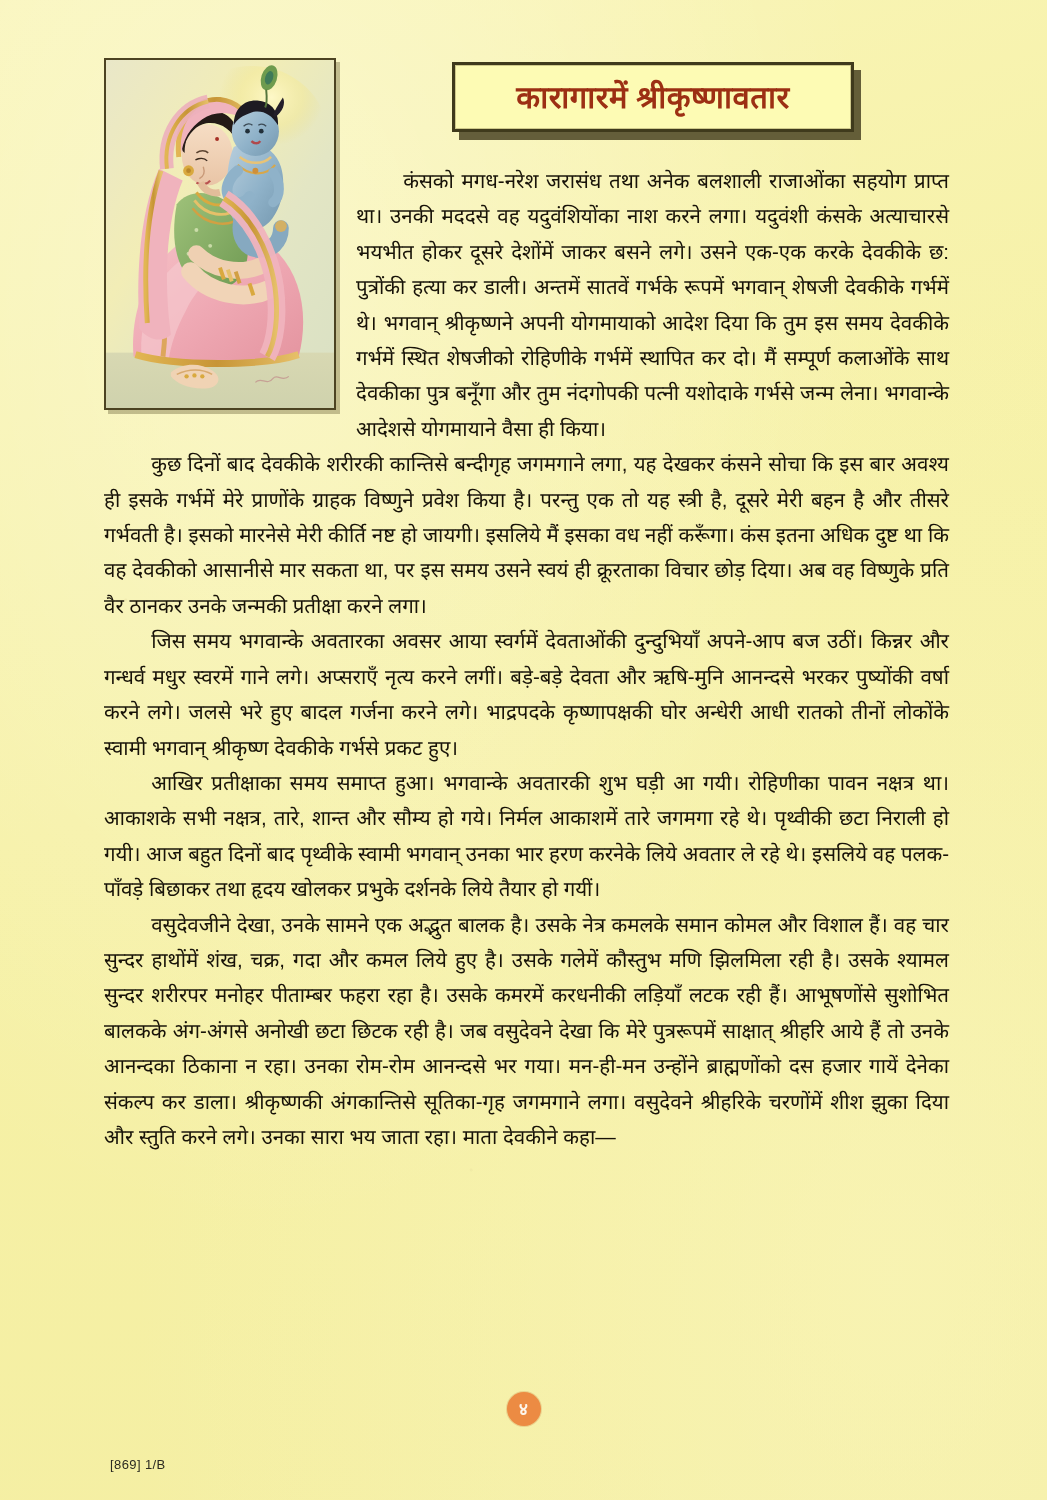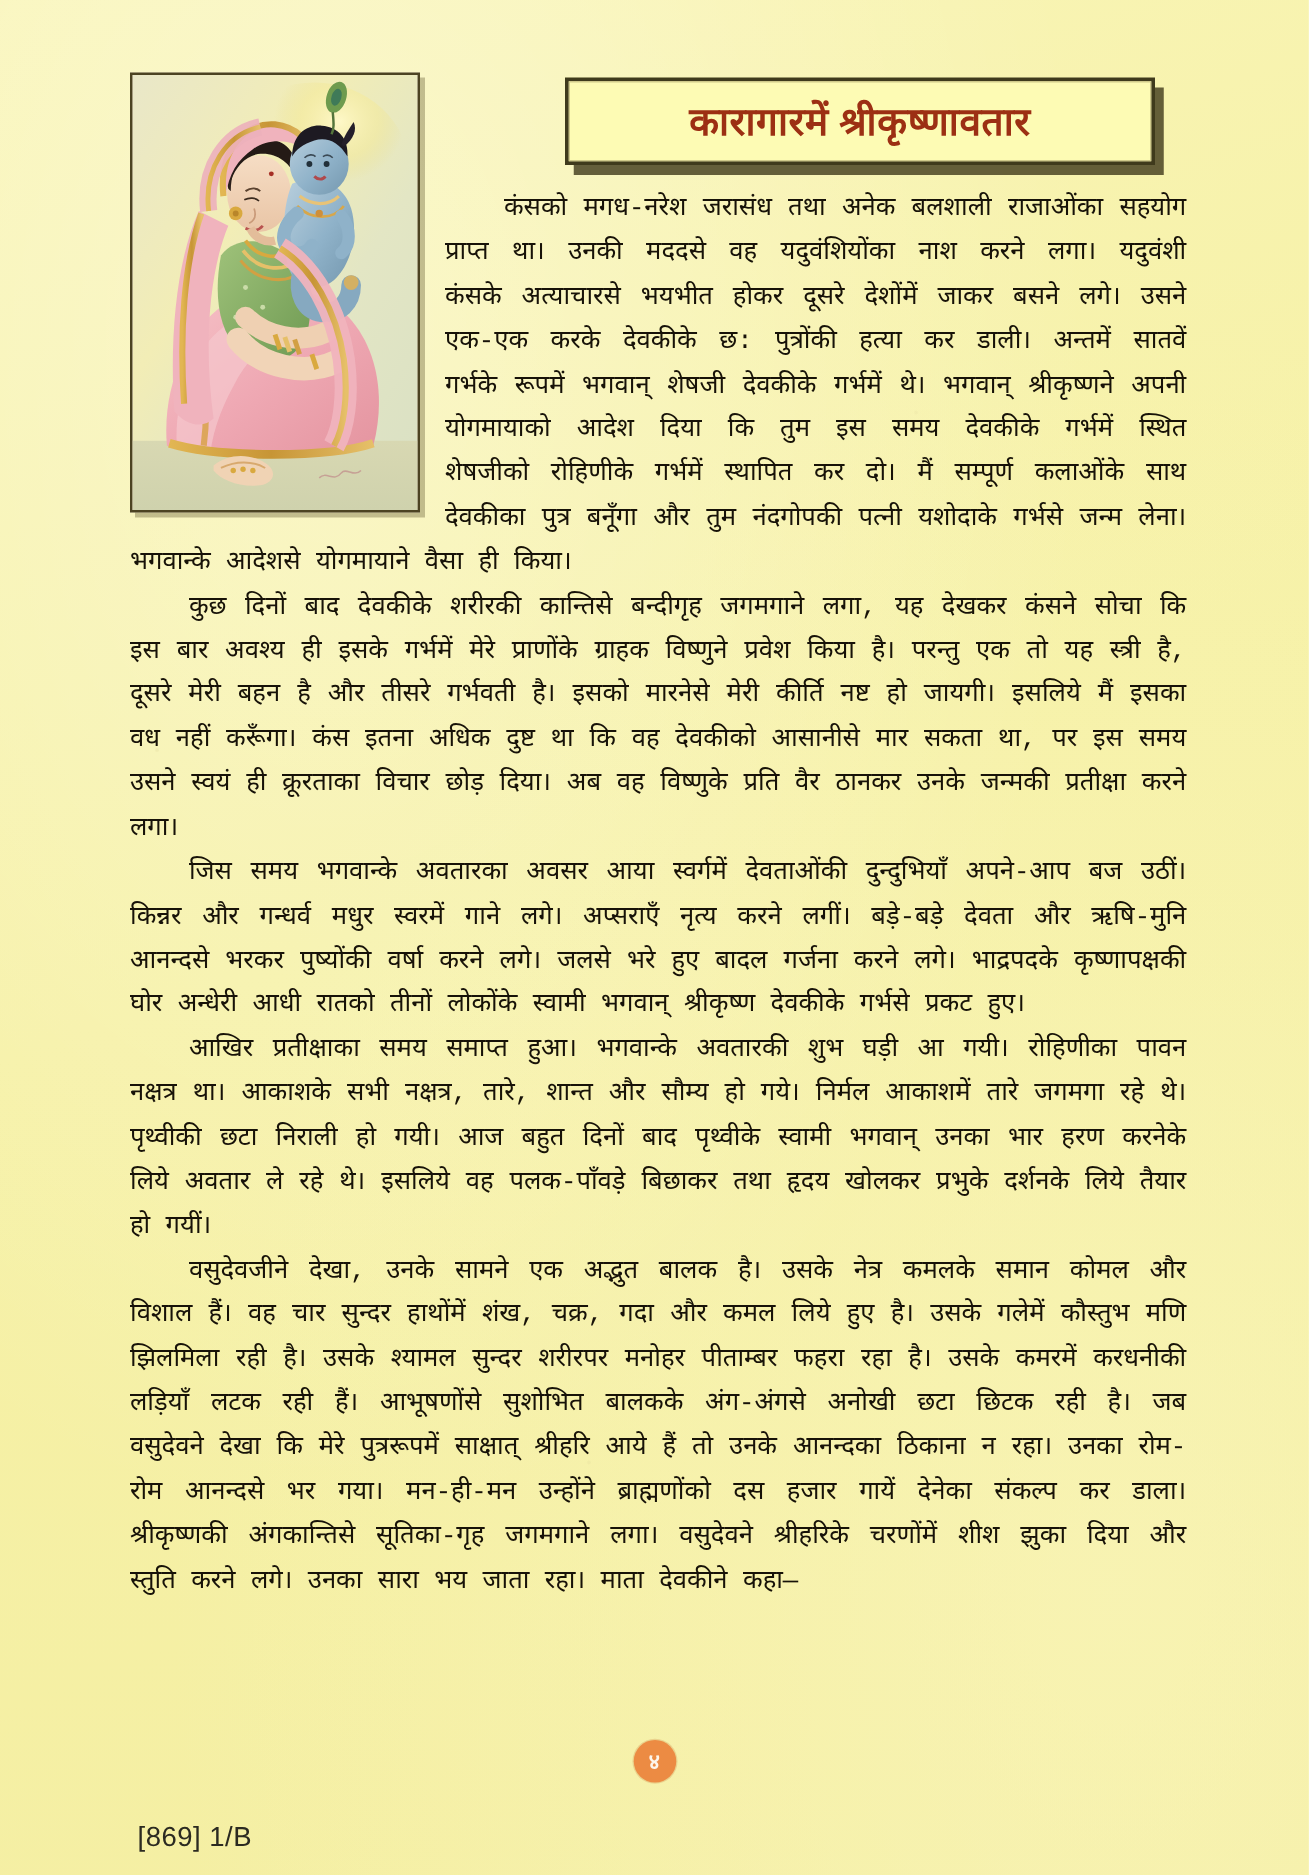--- a/index.html
+++ b/index.html
@@ -23,21 +23,21 @@
       radial-gradient(ellipse at 85% 85%, rgba(250,246,190,0.55) 0%, rgba(250,246,190,0) 60%),
       linear-gradient(160deg, #f9f5b8 0%, #f6f1a6 45%, #f4eea2 100%);
     overflow: hidden;
   }
 
   
   .title-wrap {
     position: absolute;
     left: 452px;
     top: 62px;
-    width: 472px;
+    width: 402px;
     height: 70px;
   }
   .title-shadow {
     position: absolute;
     left: 7px;
     top: 8px;
     width: 100%;
     height: 100%;
     background: #4a4323;
     opacity: 0.85;
@@ -95,28 +95,28 @@
     height: 352px;
     background: rgba(90, 80, 40, 0.35);
     z-index: 0;
   }
   .illus-svg { display: block; width: 100%; height: 100%; }
 
   
   .body-col {
     position: absolute;
     left: 104px;
-    top: 150px;
+    top: 163px;
     width: 845px;
     color: #171208;
     font-size: 20.5px;
     line-height: 35.4px;
     text-align: justify;
     text-justify: inter-word;
-    font-family: Liberation Mono, monospace;
+    font-family: Liberation Sans, sans-serif;
   }
   .float-shape {
     float: left;
     width: 252px;
     height: 266px;
     shape-outside: margin-box;
   }
   .body-col p {
     margin: 0;
     text-indent: 2.3em;
@@ -146,21 +146,21 @@
     line-height: 1;
     box-shadow: 0 0 0 1px rgba(200,120,50,0.25);
   }
 
   
   .footer-code {
     position: absolute;
     left: 110px;
     top: 1457px;
     font-family: "Liberation Sans", "DejaVu Sans", sans-serif;
-    font-size: 22px;
+    font-size: 13px;
     color: #2b2a21;
     letter-spacing: 0.4px;
   }
 
   
   .speckle {
     position: absolute;
     inset: 0;
     pointer-events: none;
     background-image:

